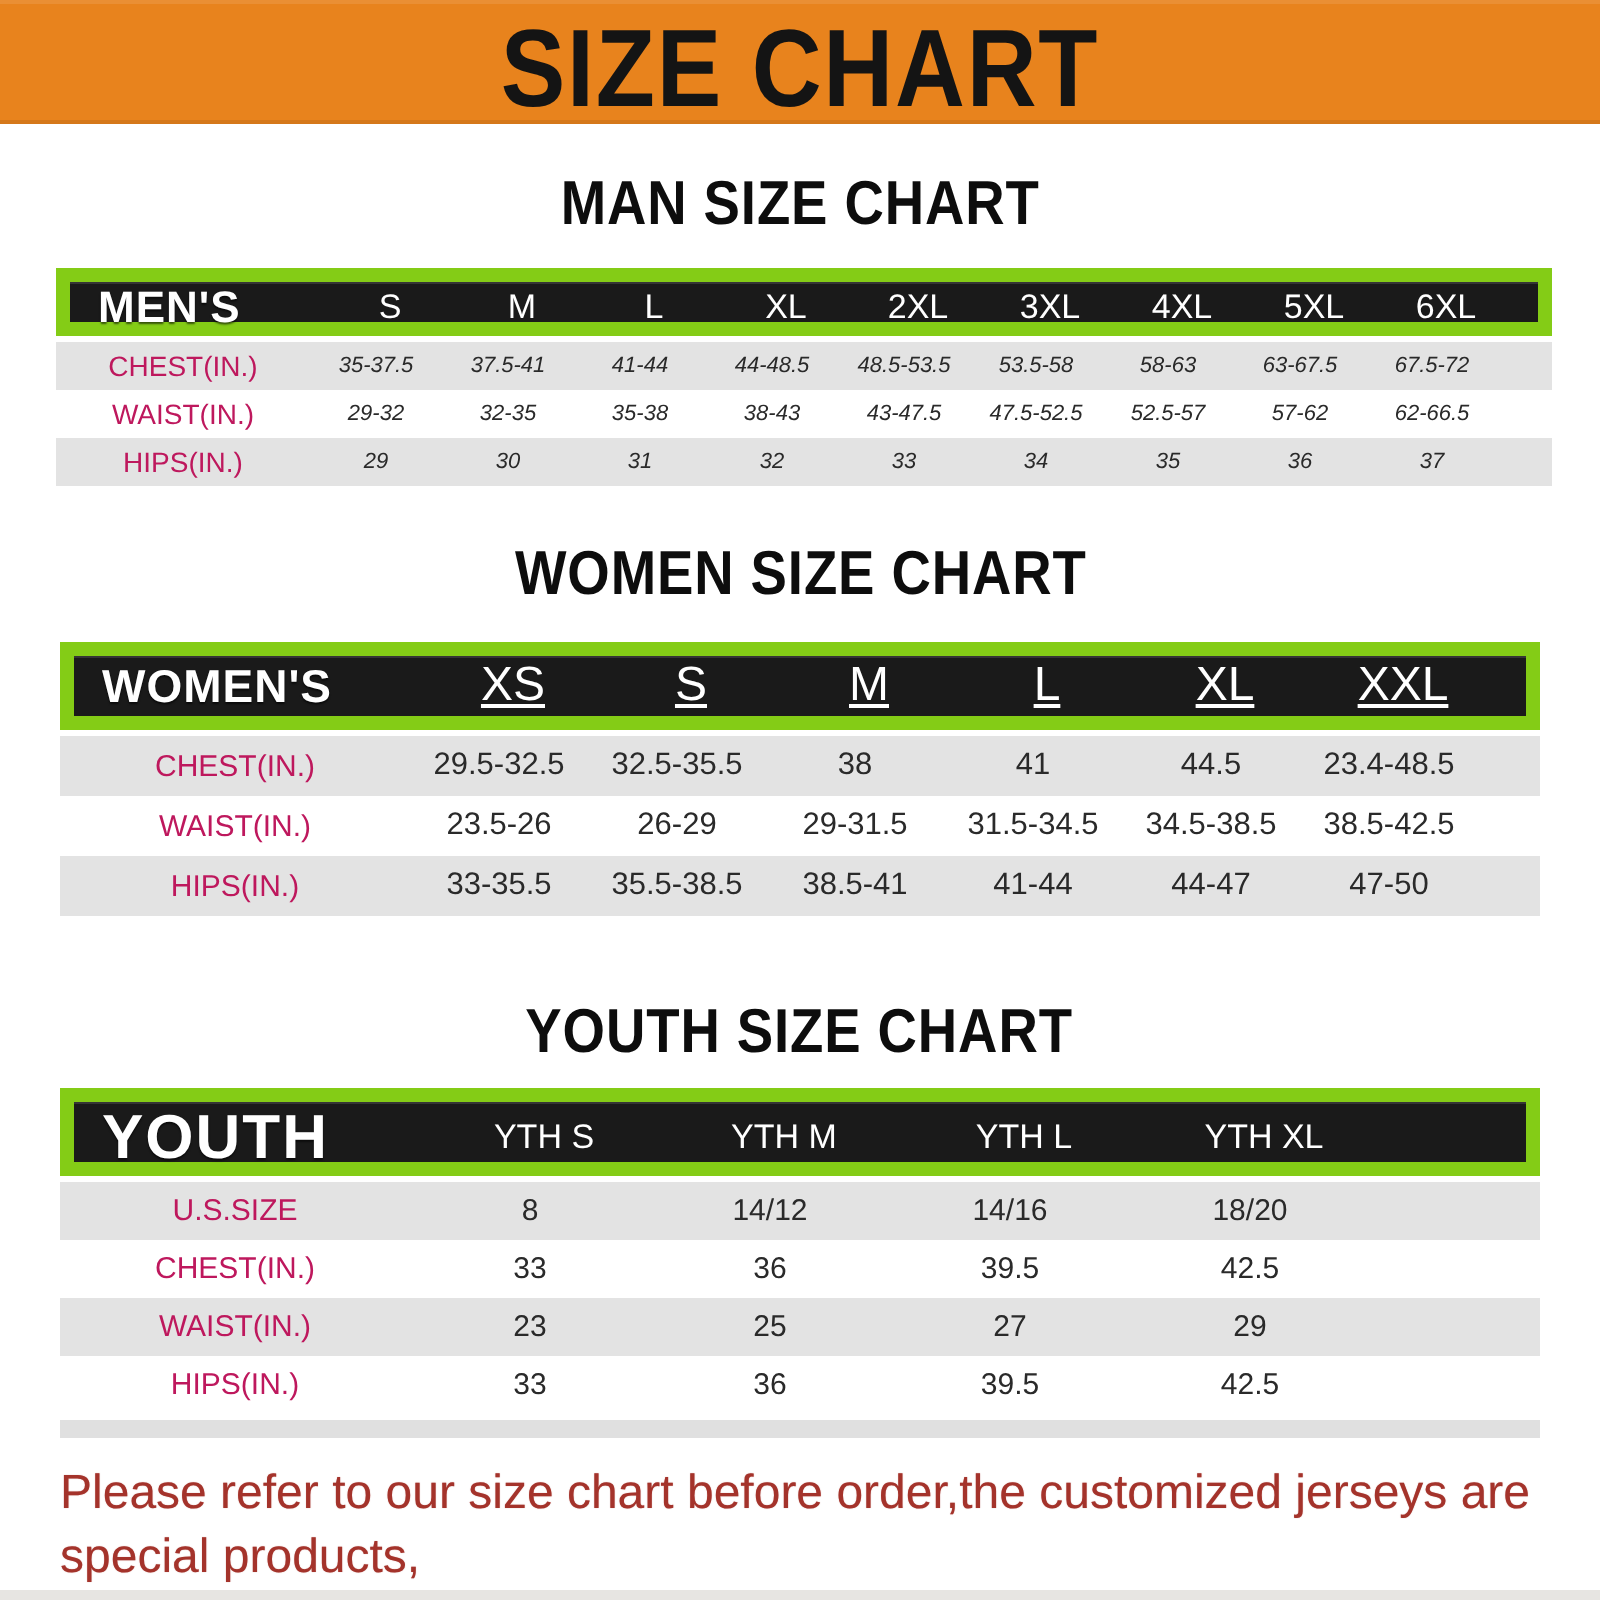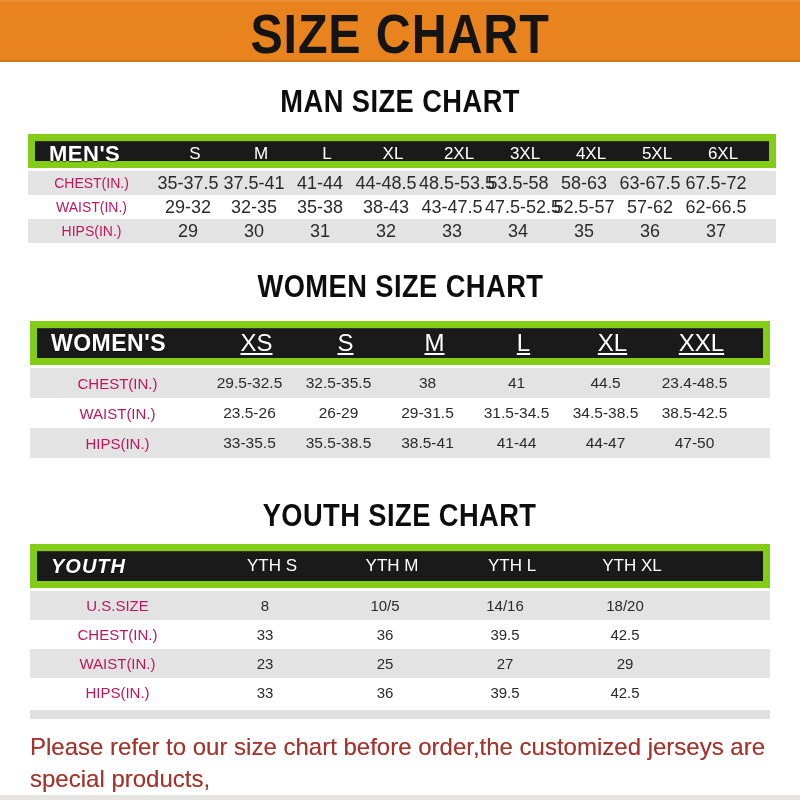--- a/index.html
+++ b/index.html
@@ -52,37 +52,37 @@
   .cell { text-align:center; color:#2a2a2a; white-space:nowrap; }
 
   
   .men { margin-top:14px; }
   .men .thead, .men .trow { grid-template-columns:127px repeat(9,66px) 1fr; }
   .men .thead { height:34px; }
   .men .corner { font-size:22px; }
   .men .col-h { font-size:17px; }
   .men .trow { height:24px; }
   .men .row-label { font-size:14px; }
-  .men .cell { font-size:18px; }
+  .men .cell { font-size:11px;font-style:italic; }
 
   
   .women-t { margin-top:16px; margin-left:30px; width:740px; }
   .women-t .thead, .women-t .trow { grid-template-columns:175px repeat(6,89px) 1fr; }
   .women-t .thead { height:44px; }
   .women-t .corner { font-size:23px; }
   .women-t .col-h { font-size:24px;text-decoration:underline; }
   .women-t .trow { height:30px; }
   .women-t .row-label { font-size:15px; }
   .women-t .cell { font-size:15.5px; }
 
   
   .youth-t { margin-top:10px; margin-left:30px; width:740px; }
   .youth-t .thead, .youth-t .trow { grid-template-columns:175px repeat(4,120px) 1fr; }
   .youth-t .thead { height:44px; }
-  .youth-t .corner { font-size:20px; letter-spacing:1px;font-style:italic; }
+  .youth-t .corner { font-size:31px; letter-spacing:1px; }
   .youth-t .col-h { font-size:17px; }
   .youth-t .trow { height:29px; }
   .youth-t .row-label { font-size:15px; }
   .youth-t .cell { font-size:15px; }
   .bottom-strip { height:9px; background:#E0E0E0; margin-top:3px; }
 
   
   .footer-note {
     margin:12px 0 0 30px; color:#A4332B;
     font-size:24px; line-height:32px;
@@ -221,21 +221,21 @@
       <div class="col-h">YTH S</div>
       <div class="col-h">YTH M</div>
       <div class="col-h">YTH L</div>
       <div class="col-h">YTH XL</div>
       <div></div>
     </div>
     <div class="tbody">
       <div class="trow alt">
         <div class="row-label">U.S.SIZE</div>
         <div class="cell">8</div>
-        <div class="cell">10/5</div>
+        <div class="cell">14/12</div>
         <div class="cell">14/16</div>
         <div class="cell">18/20</div>
         <div></div>
       </div>
       <div class="trow">
         <div class="row-label">CHEST(IN.)</div>
         <div class="cell">33</div>
         <div class="cell">36</div>
         <div class="cell">39.5</div>
         <div class="cell">42.5</div>

